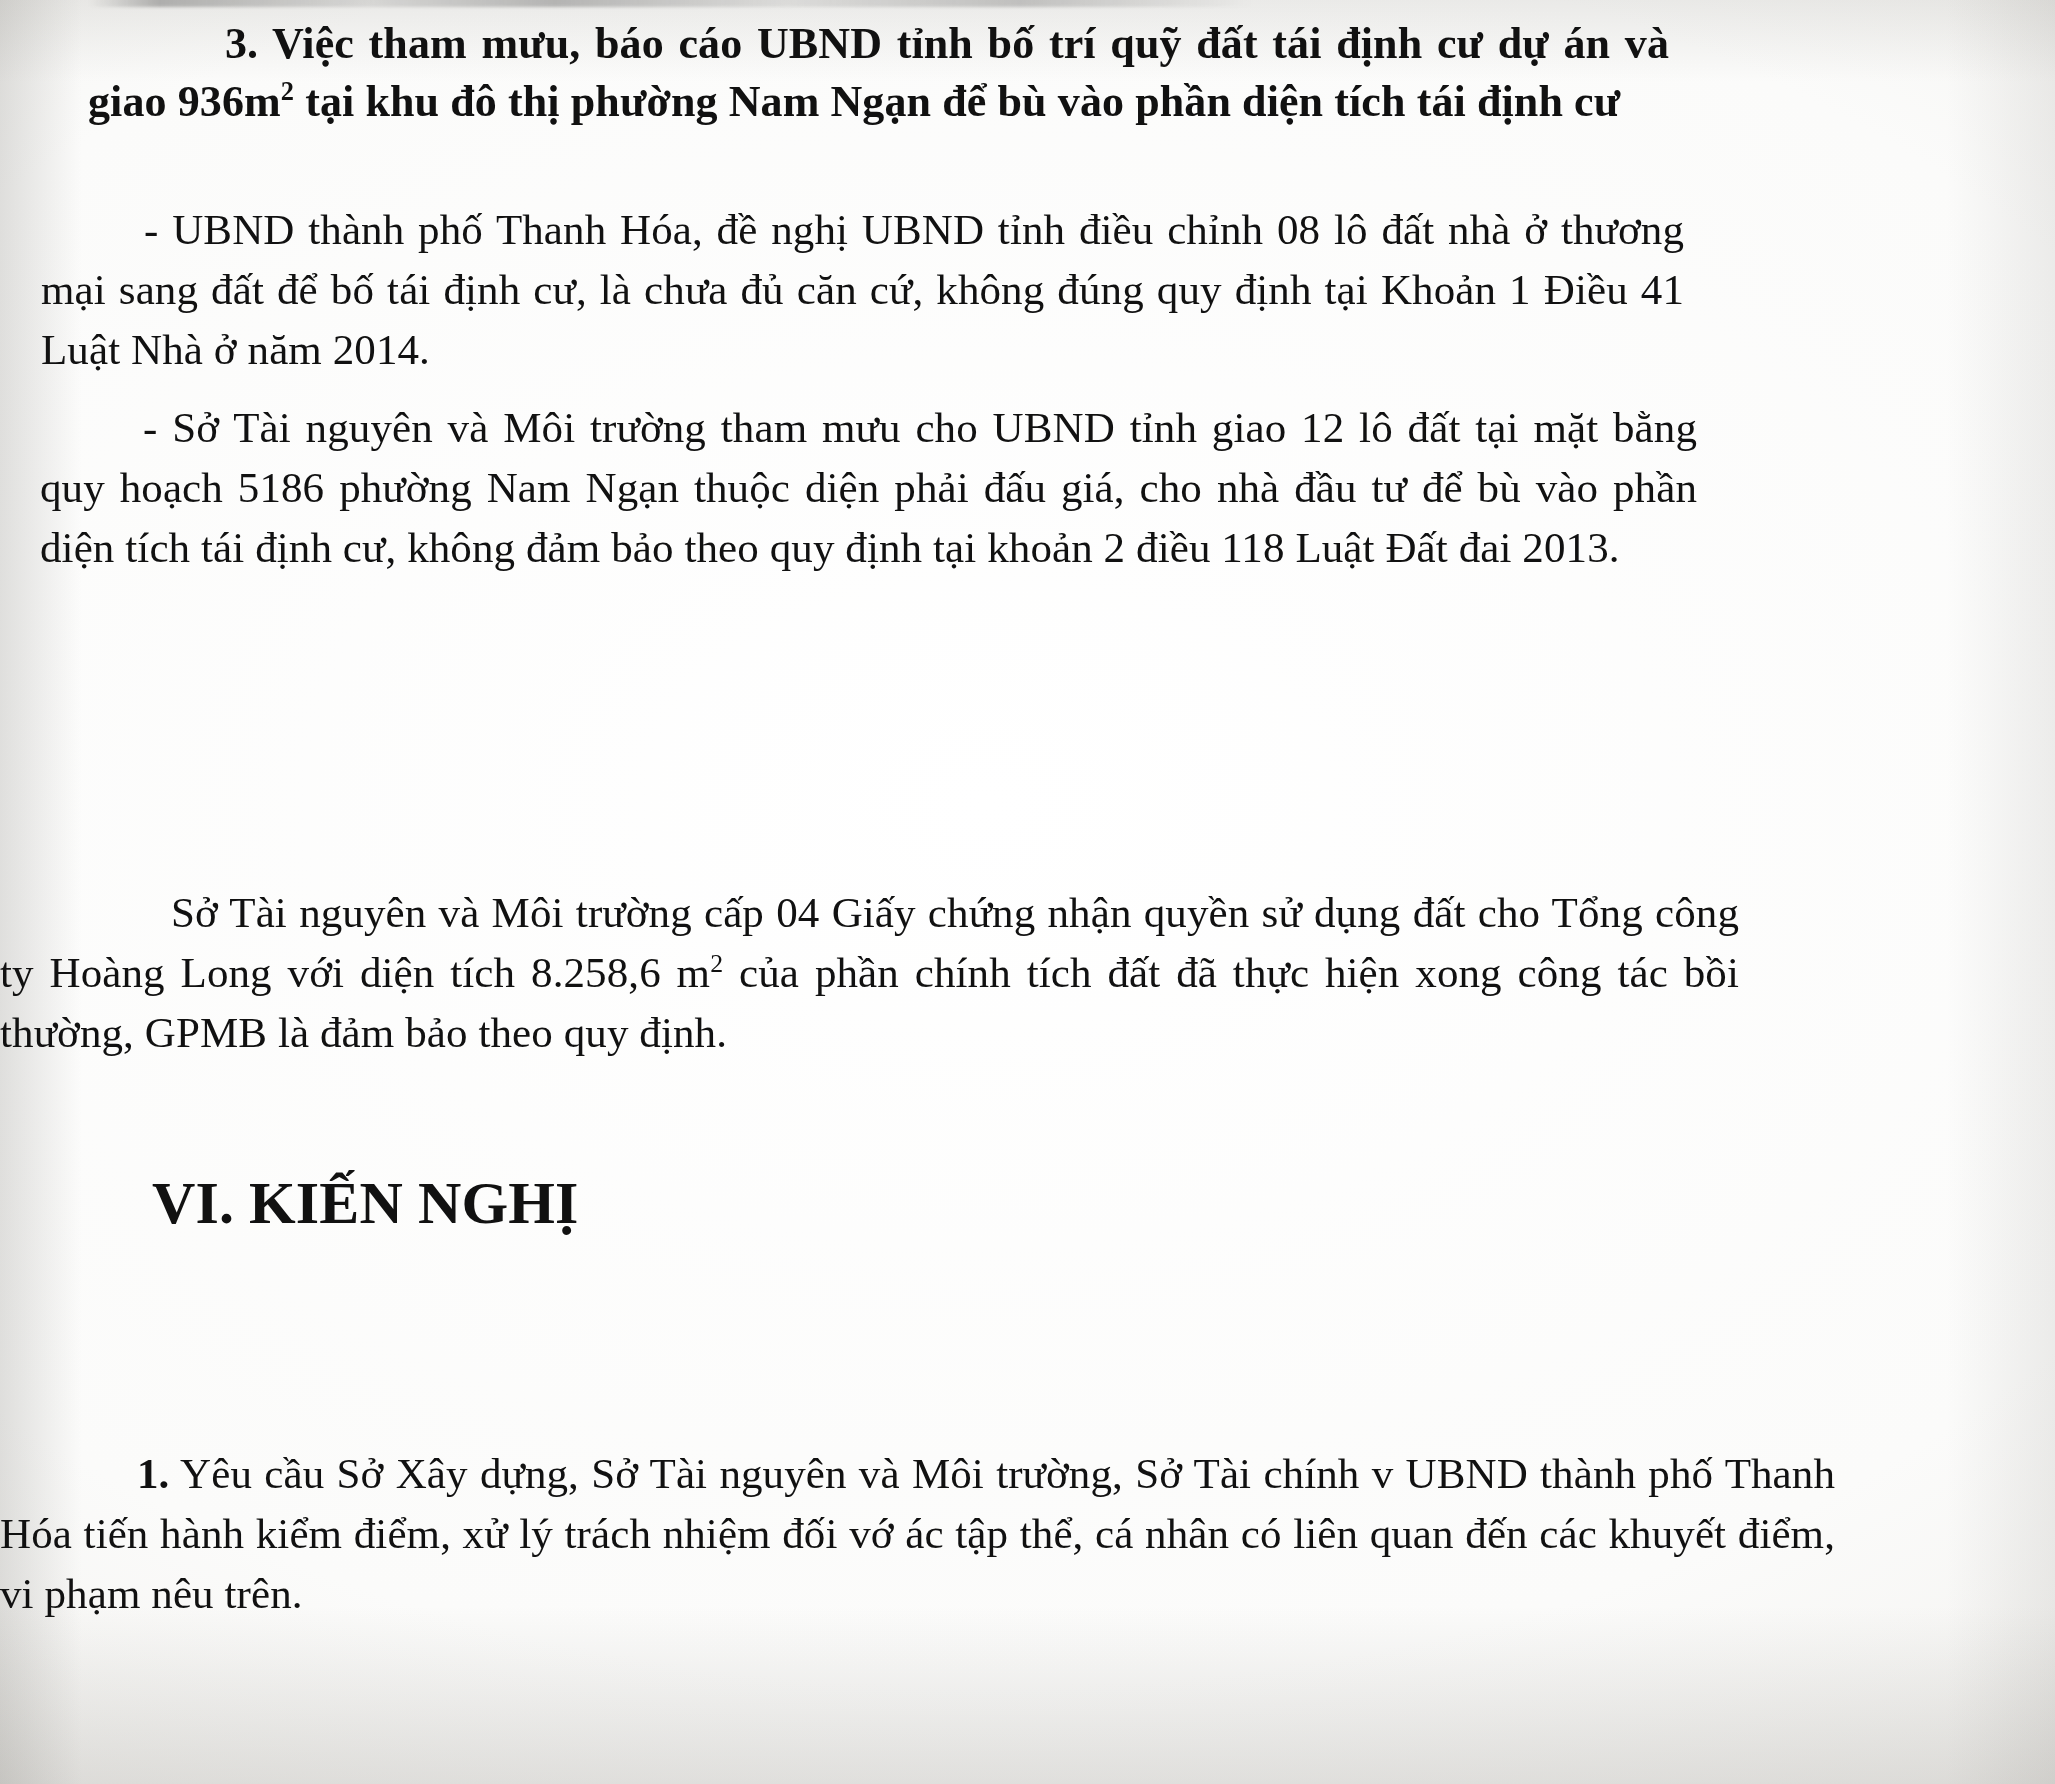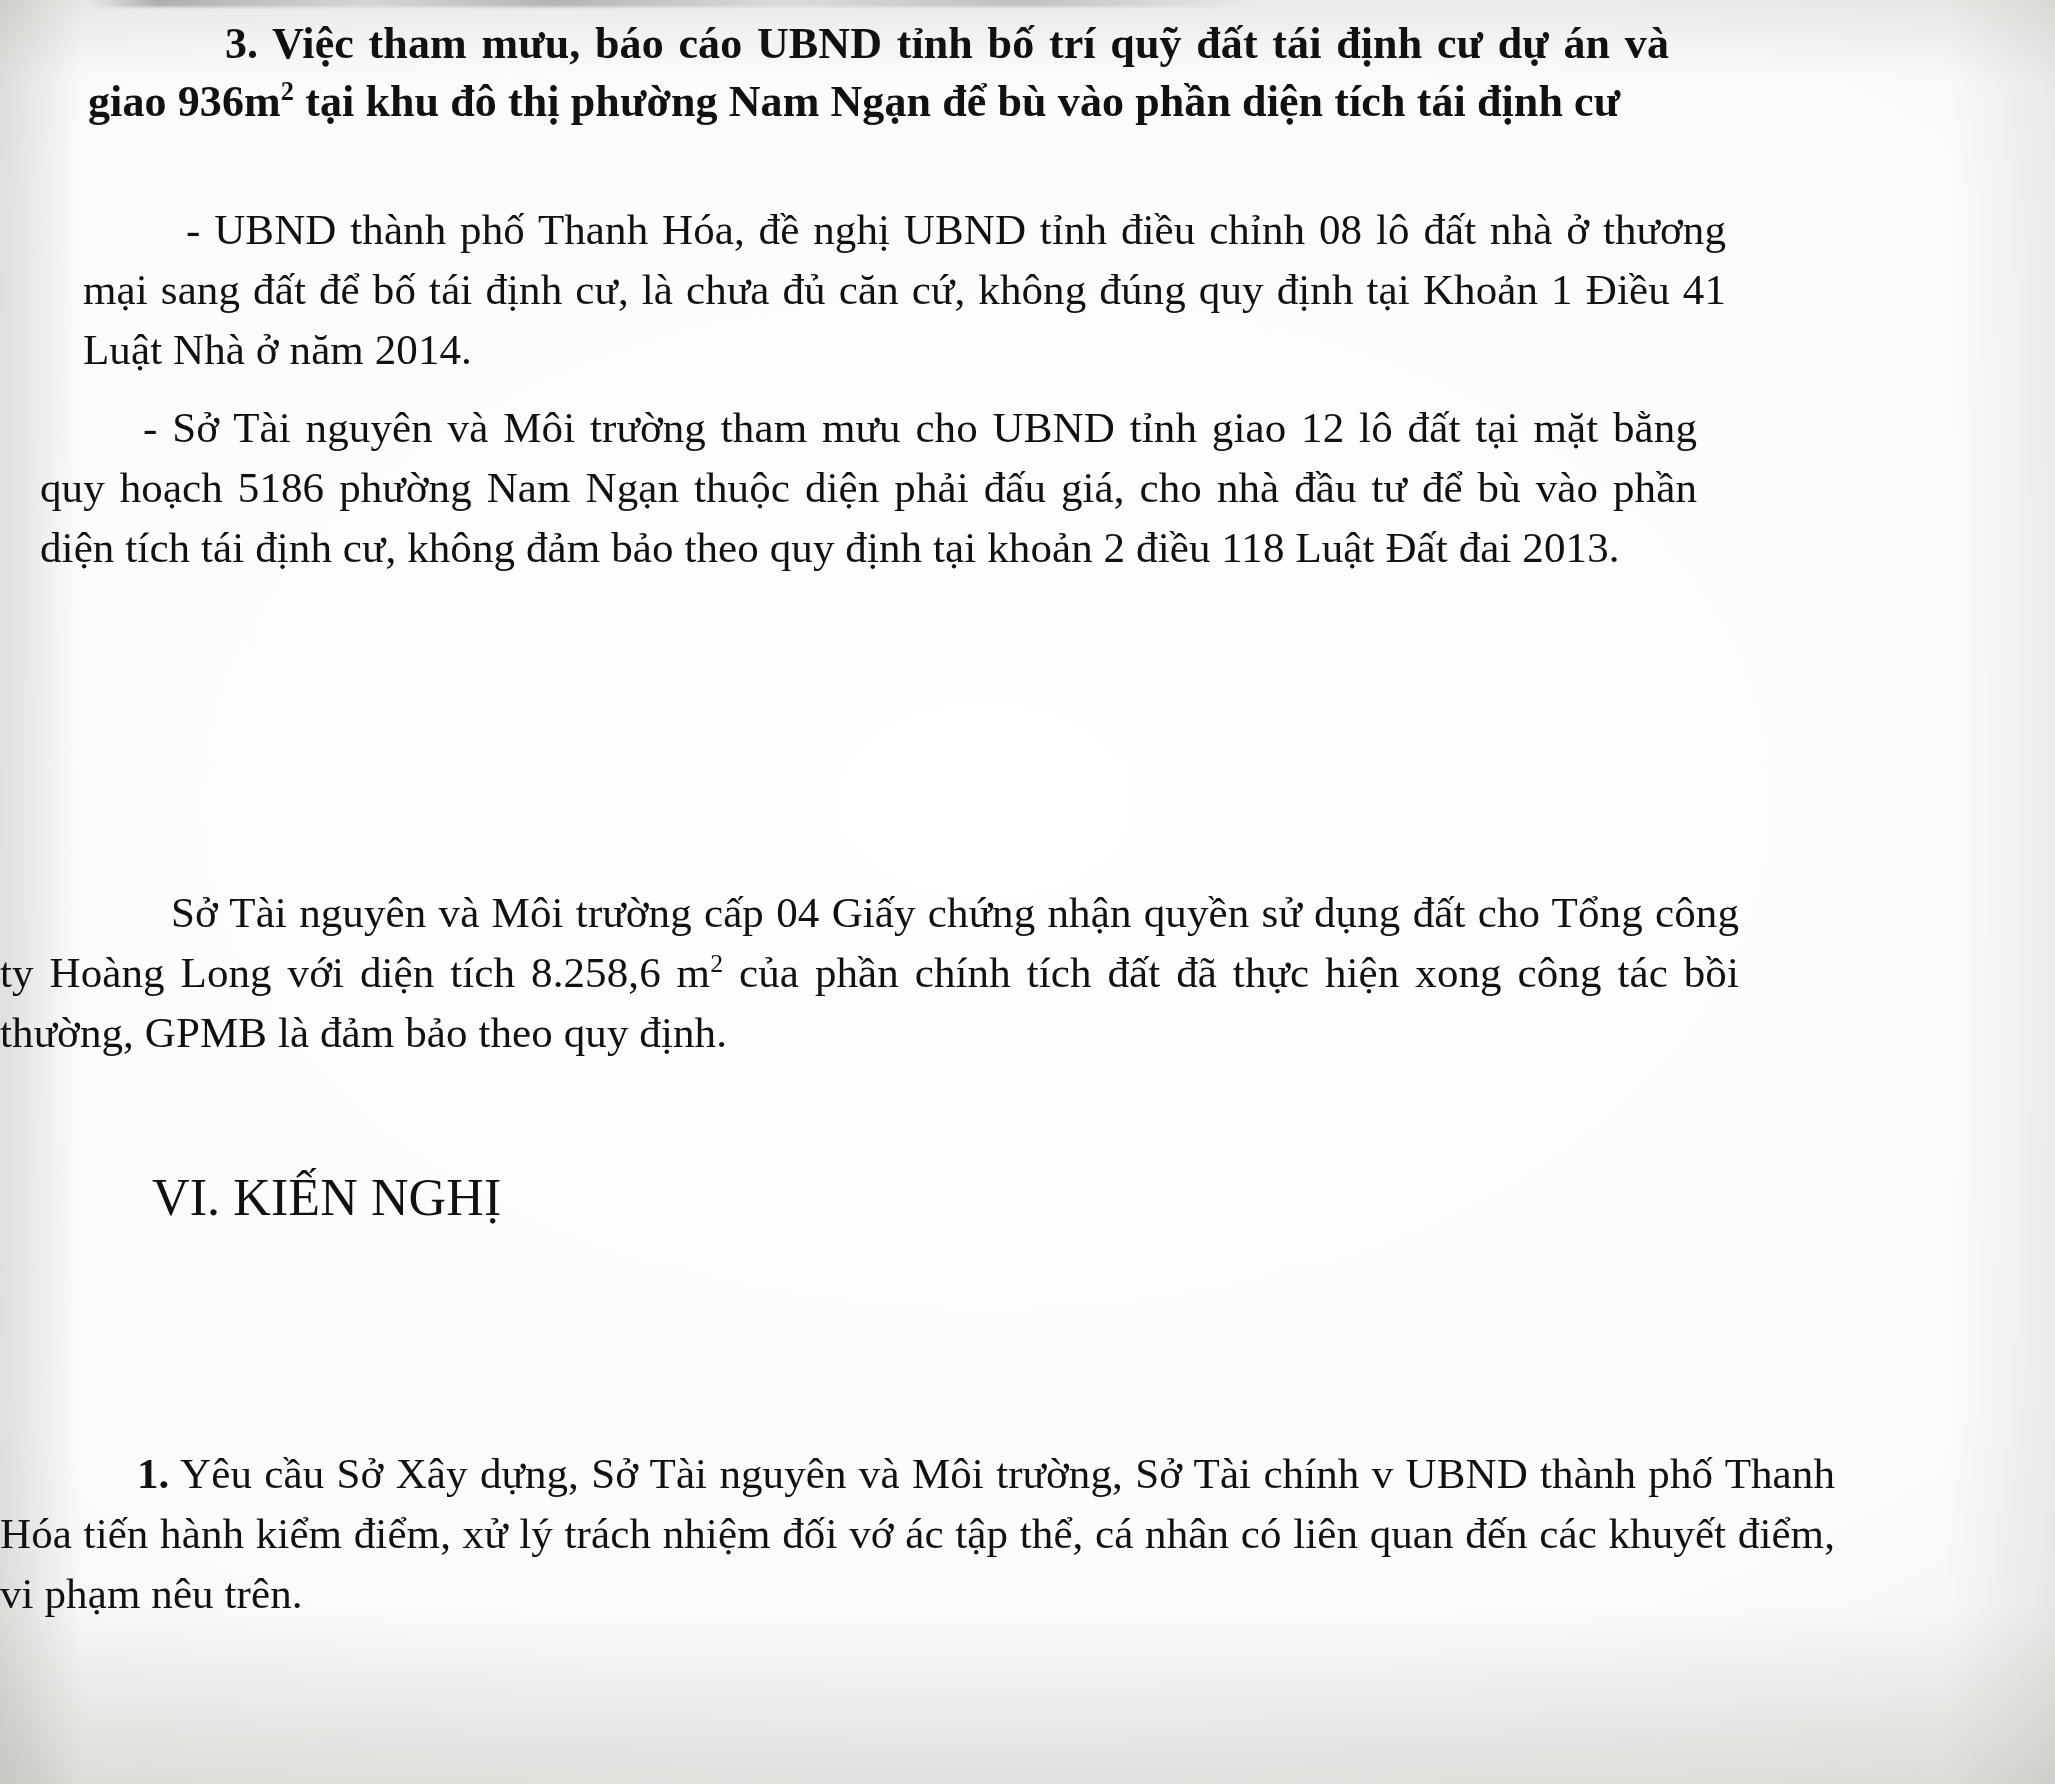--- a/index.html
+++ b/index.html
@@ -98,21 +98,20 @@
     font-size: 44px;
     line-height: 1.32;
   }
   #p-heading3 .ind { display: inline-block; width: 137px; }
 
   #p-body1 {
     left: 41px;
     top: 200px;
     width: 1643px;
     line-height: 1.40;
-    margin-left: 42px;
   }
   #p-body1 .ind { display: inline-block; width: 103px; }
 
   #p-body2 {
     left: 40px;
     top: 398px;
     width: 1657px;
     line-height: 1.40;
   }
   #p-body2 .ind { display: inline-block; width: 103px; }
@@ -130,22 +129,22 @@
     top: 883px;
     width: 1739px;
     line-height: 1.40;
   }
   #p-body3 .ind { display: inline-block; width: 171px; }
 
   #p-heading-vi {
     left: 152px;
     top: 1164px;
     width: 822px;
-    font-weight: normal;
-    font-size: 52px;
+    font-weight: bold;
+    font-size: 60px;
   }
 
   #p-body4 {
     left: 0px;
     top: 1253px;
     width: 1794px;
     line-height: 1.40;
   }
   #p-body4 .ind { display: inline-block; width: 157px; }
 

